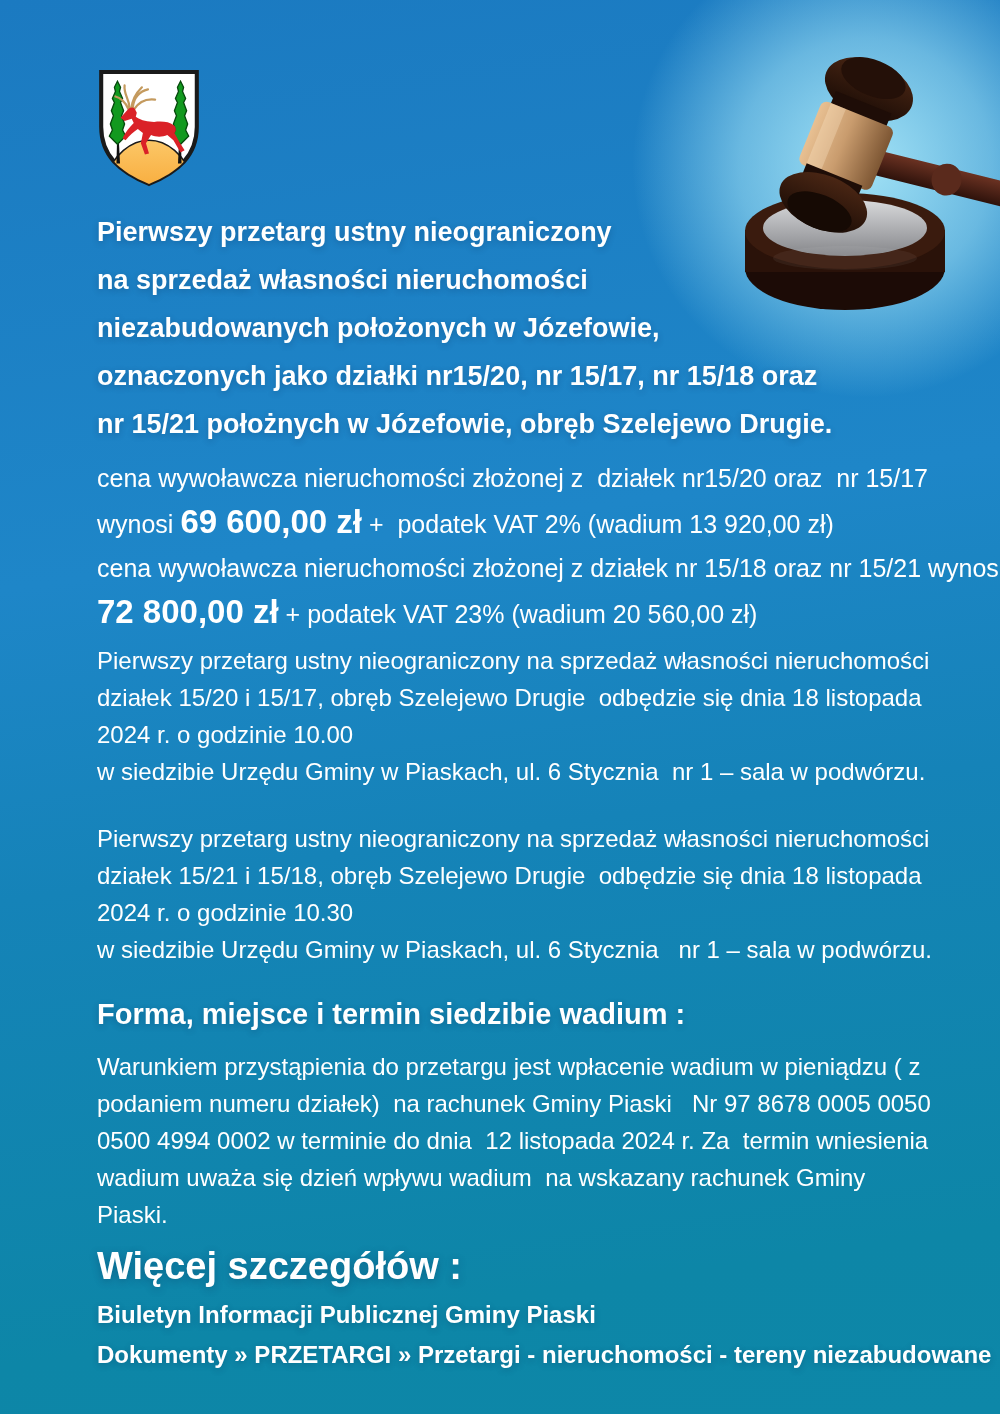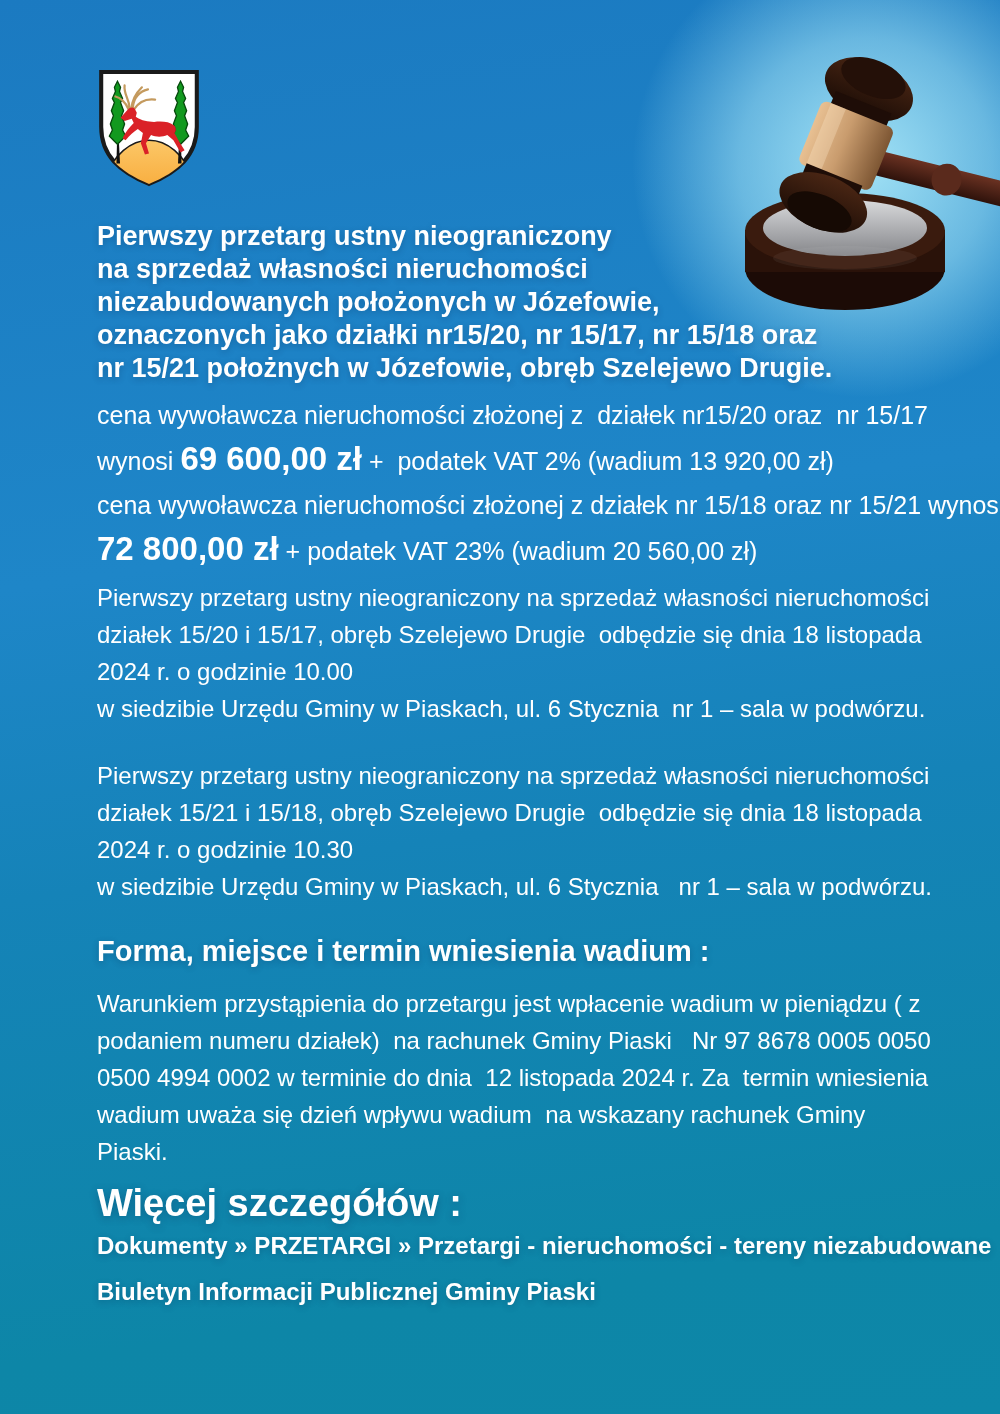--- a/index.html
+++ b/index.html
@@ -29,22 +29,22 @@
   h1.title{
     margin:4px 0 0 26px;
     font-size:88px;line-height:1.12;
     font-weight:bold;letter-spacing:-4px;
     text-shadow:0 3px 10px rgba(0,30,70,.35);
   }
   .content{position:relative;z-index:2;padding:0 60px 0 97px;}
   .preline{white-space:pre;}
   p,h2,h3{margin:0;}
   .intro{
-    margin-top:32px;
-    font-size:27px;font-weight:bold;line-height:33px;
+    margin-top:20px;
+    font-size:27px;font-weight:bold;line-height:48px;
     text-shadow:0 2px 6px rgba(0,30,70,.25);
   }
   .prices{
     margin-top:8px;
     font-size:25px;line-height:44px;font-weight:normal;
   }
   .prices .b{font-weight:bold;font-size:33px;}
   h2.sec{
     margin-top:28px;
     font-size:29px;font-weight:bold;line-height:36px;
@@ -171,25 +171,25 @@
 
     <p class="body preline">Pierwszy przetarg ustny nieograniczony na sprzedaż własności nieruchomości
 działek 15/20 i 15/17, obręb Szelejewo Drugie  odbędzie się dnia 18 listopada
 2024 r. o godzinie 10.00
 w siedzibie Urzędu Gminy w Piaskach, ul. 6 Stycznia  nr 1 – sala w podwórzu.</p>
     <p class="body preline para2">Pierwszy przetarg ustny nieograniczony na sprzedaż własności nieruchomości
 działek 15/21 i 15/18, obręb Szelejewo Drugie  odbędzie się dnia 18 listopada
 2024 r. o godzinie 10.30
 w siedzibie Urzędu Gminy w Piaskach, ul. 6 Stycznia   nr 1 – sala w podwórzu.</p>
 
-    <h2 class="sec sec2">Forma, miejsce i termin wniesienia wadium :</h2>
+    <h2 class="sec sec2">Forma, miejsce i termin siedzibie wadium :</h2>
     <p class="body preline wad">Warunkiem przystąpienia do przetargu jest wpłacenie wadium w pieniądzu ( z
 podaniem numeru działek)  na rachunek Gminy Piaski   Nr 97 8678 0005 0050
 0500 4994 0002 w terminie do dnia  12 listopada 2024 r. Za  termin wniesienia
 wadium uważa się dzień wpływu wadium  na wskazany rachunek Gminy
 Piaski.</p>
 
     <h2 class="more">Więcej szczegółów :</h2>
+    <p class="foot preline">Biuletyn Informacji Publicznej Gminy Piaski</p>
     <p class="foot preline" style="margin-top:0">Dokumenty » PRZETARGI » Przetargi - nieruchomości - tereny niezabudowane</p>
-    <p class="foot preline">Biuletyn Informacji Publicznej Gminy Piaski</p>
 
   </div>
 </div>
 
 </body></html>

